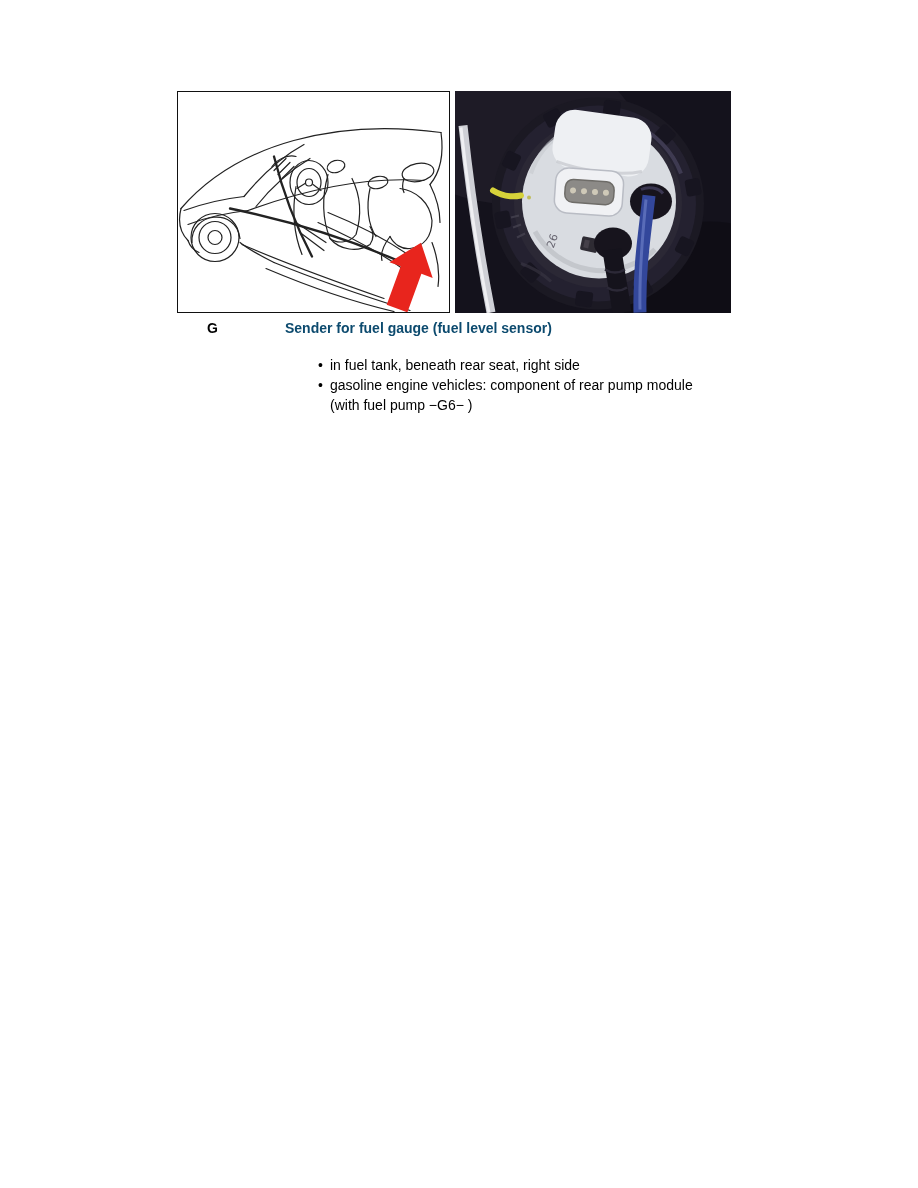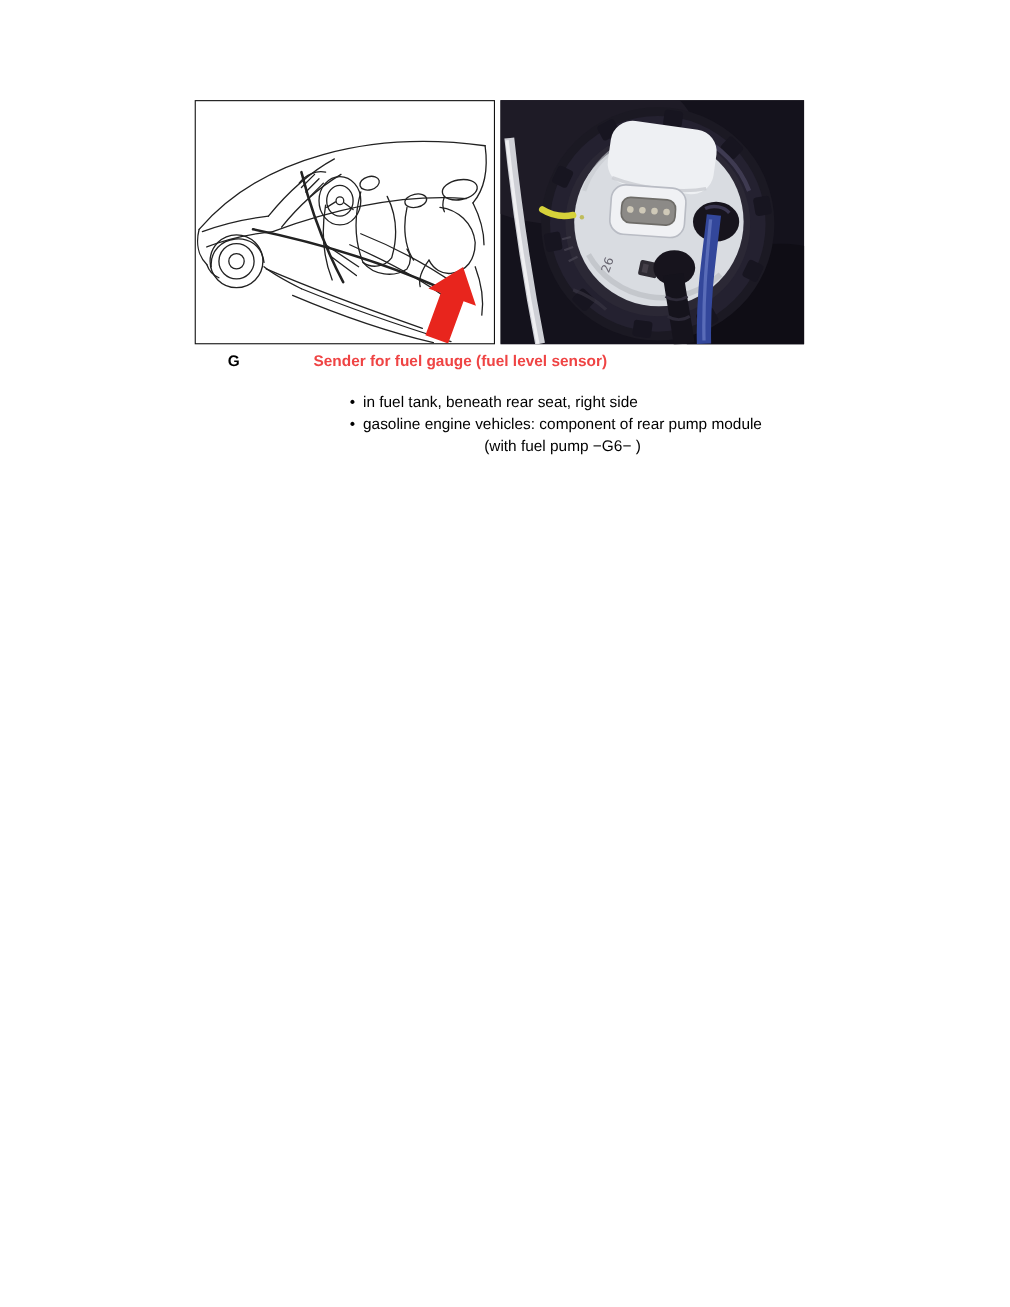--- a/index.html
+++ b/index.html
@@ -43,40 +43,40 @@
     font-weight: bold;
     color: #000000;
     line-height: 18px;
   }
   .entry-title {
     position: absolute;
     left: 285px;
     top: 319px;
     font-size: 14px;
     font-weight: bold;
-    color: #ef4444;
+    color: #0c4a6e;
     line-height: 18px;
     white-space: nowrap;
   }
   .bullet-list {
     position: absolute;
     left: 318px;
     top: 355px;
     font-size: 14px;
     color: #000000;
     line-height: 20px;
   }
   .bullet-row { display: flex; align-items: flex-start; }
   .bullet-dot {
     width: 12px;
     flex: 0 0 12px;
     text-align: left;
     font-size: 14px;
   }
-  .bullet-text { white-space: nowrap; text-align: center; }
+  .bullet-text { white-space: nowrap; }
 </style>
 </head>
 <body>
 
 <div class="page">
 
   <div class="figure left">
     <svg viewBox="0 0 271 219">
       <g fill="none" stroke="#222222" stroke-width="1.2" stroke-linecap="round" stroke-linejoin="round">
 

